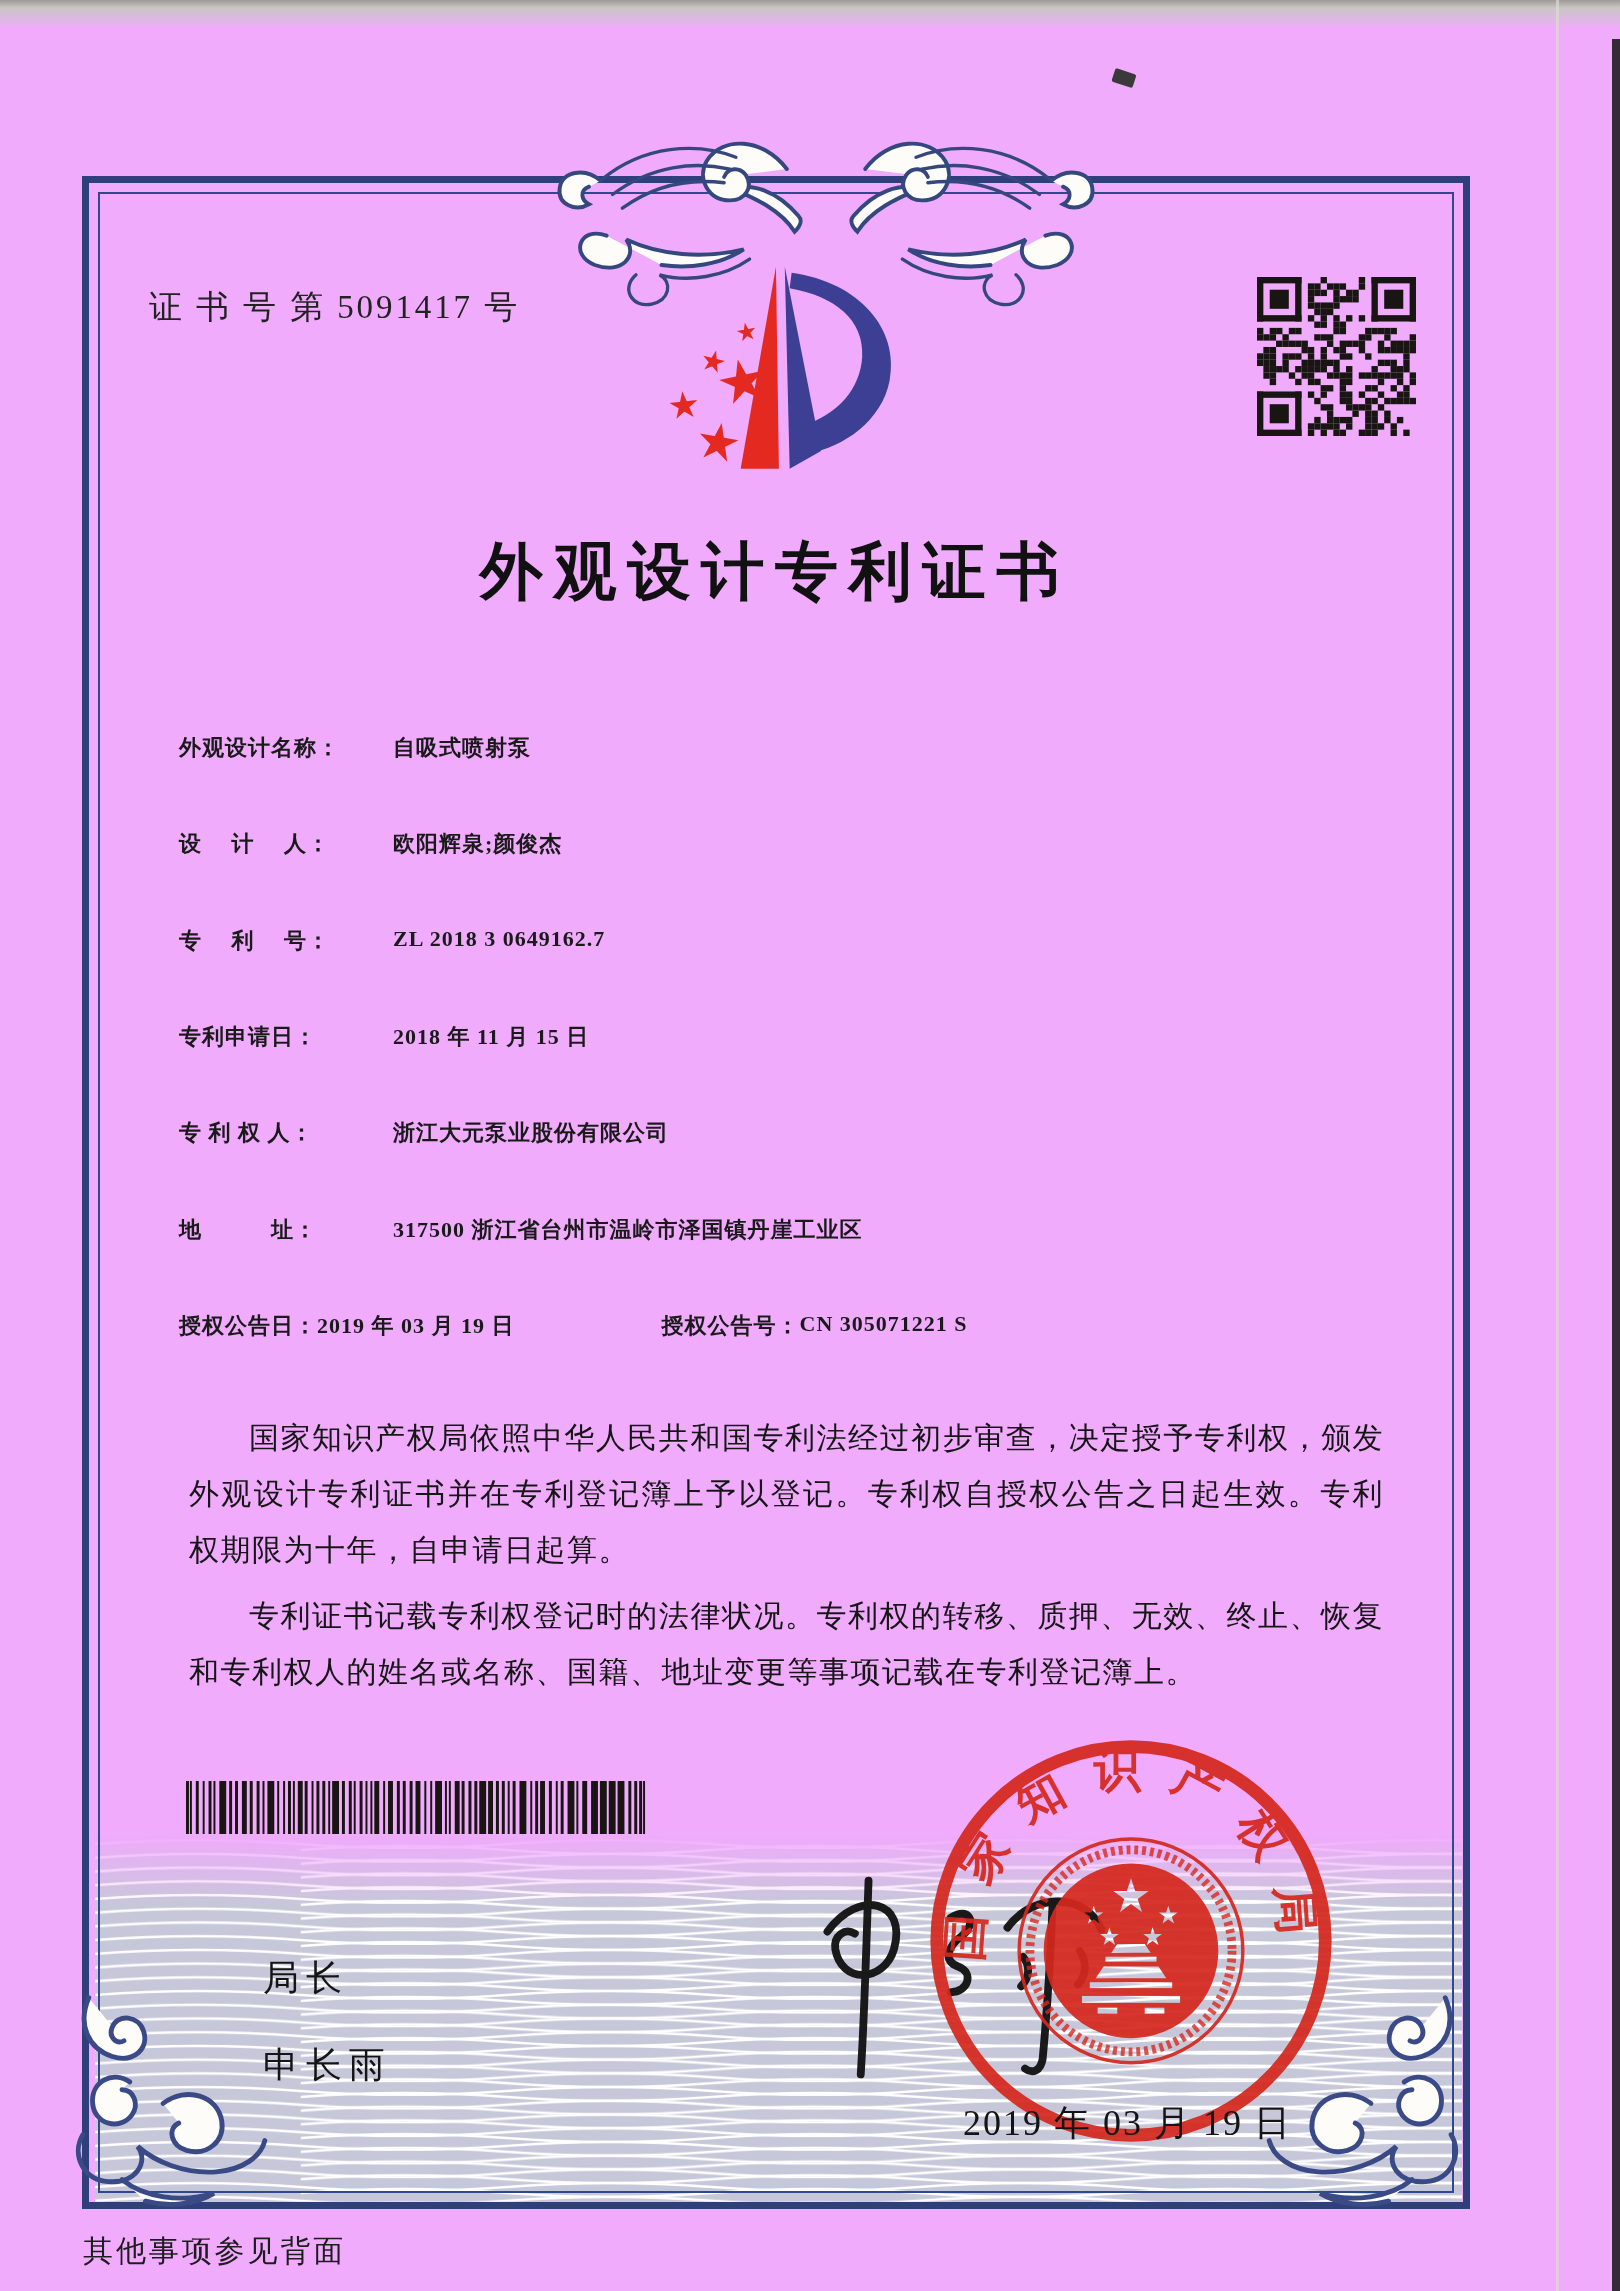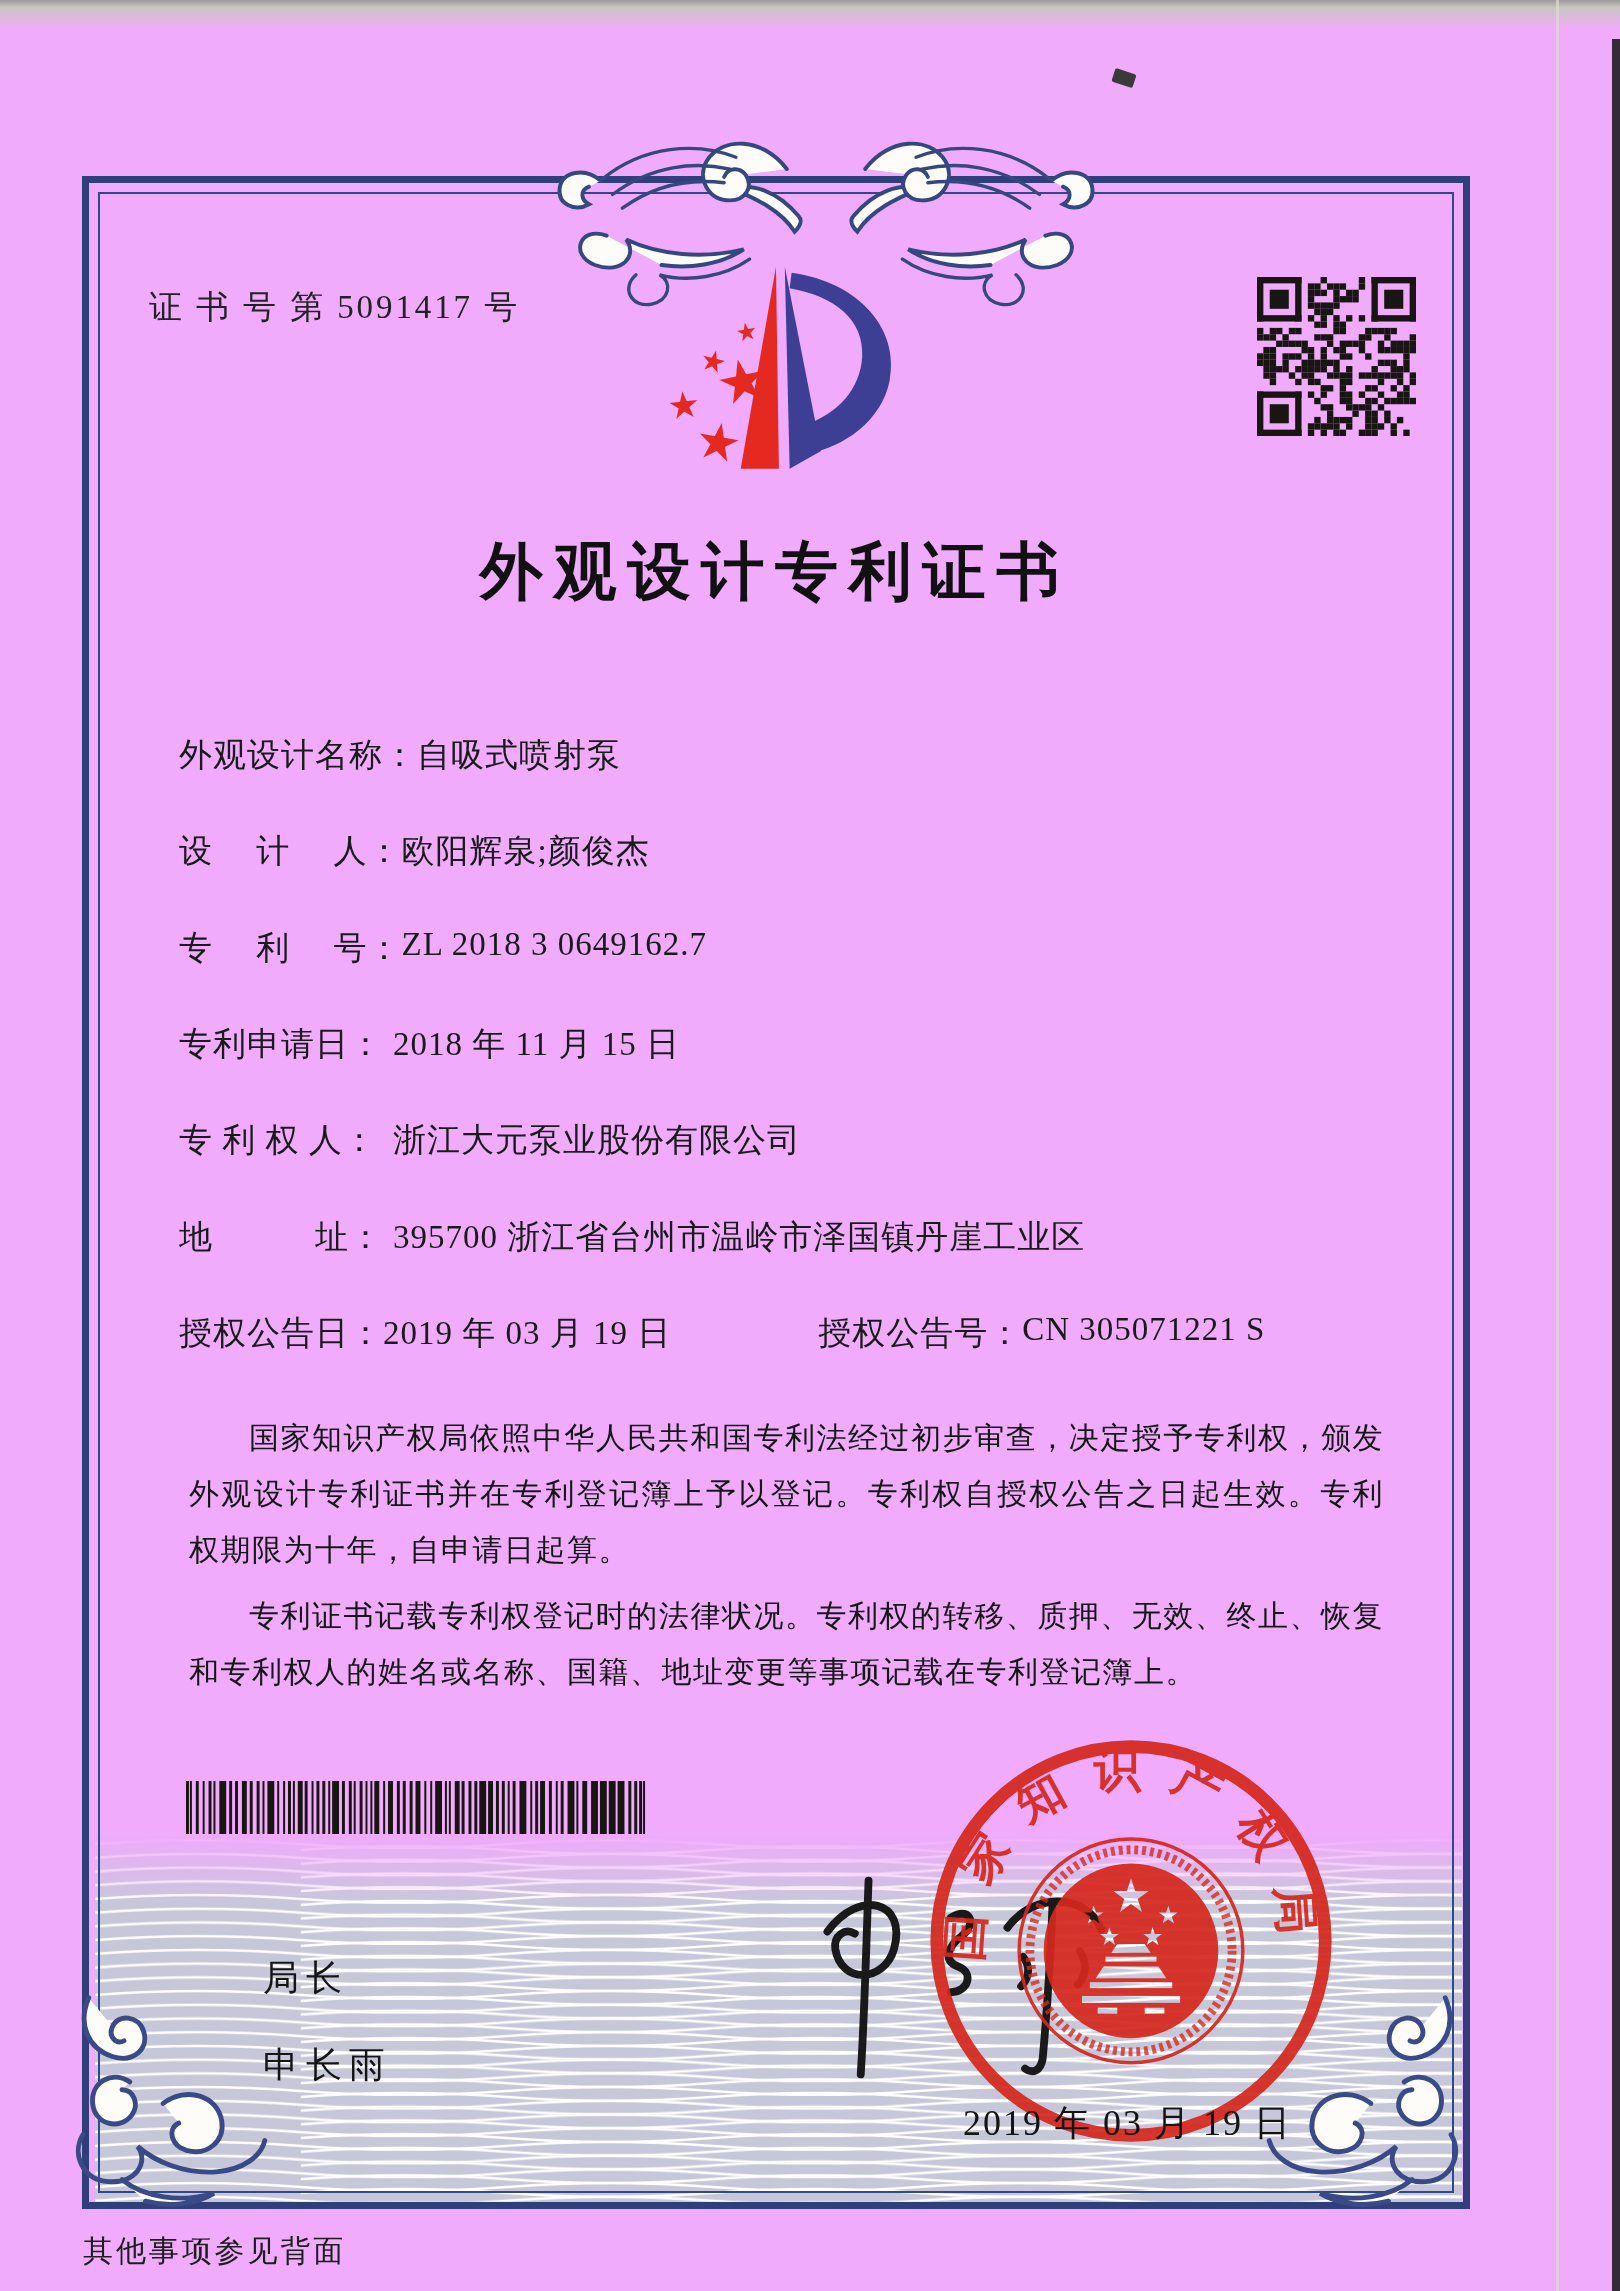--- a/index.html
+++ b/index.html
@@ -17,21 +17,21 @@
 
   
   .frame-outer{position:absolute;left:82px;top:176px;width:1388px;height:2033px;
     border:7.8px solid #2e3f7c;box-sizing:border-box;background:transparent;}
   .frame-inner{position:absolute;inset:8.8px;border:2.9px solid #2e4a8c;box-sizing:border-box;}
 
   .cert-no{position:absolute;left:149px;top:285px;font-size:33px;letter-spacing:2.9px;color:#222;}
 
   .title{position:absolute;left:83px;top:529px;width:1384px;text-align:center;
     font-size:63px;font-weight:700;letter-spacing:10.8px;color:#111;}
-  .frow{position:absolute;left:0;display:flex;font-size:33px;white-space:nowrap;}
+  .frow{position:absolute;left:0;display:flex;font-size:22px;white-space:nowrap;font-weight:bold;}
   .frow .lbl{display:inline-block;min-width:214px;letter-spacing:1px;}
   .frow .val{display:inline-block;letter-spacing:1px;}
   .grant-gap{display:inline-block;width:147px;}
 
   .paras{position:absolute;left:179px;top:1400px;width:1215px;font-size:30px;
     line-height:56px;letter-spacing:1.5px;text-align:justify;color:#161616;}
   .paras p{margin:10px;text-indent:2em;}
 
   .barcode{position:absolute;left:186px;top:1781px;width:461px;height:53px;}
 
@@ -395,21 +395,21 @@
   <div class="frow" style="top:1022px;left:179px">
     <span class="lbl">专利申请日：</span>
     <span class="val">2018 年 11 月 15 日</span>
   </div>
   <div class="frow" style="top:1118px;left:179px">
     <span class="lbl">专 利 权 人：</span>
     <span class="val">浙江大元泵业股份有限公司</span>
   </div>
   <div class="frow" style="top:1215px;left:179px">
     <span class="lbl">地　　　址：</span>
-    <span class="val">395700 浙江省台州市温岭市泽国镇丹崖工业区</span>
+    <span class="val">317500 浙江省台州市温岭市泽国镇丹崖工业区</span>
   </div>
   <div class="frow" style="top:1311px;left:179px">
     <span class="lbl" style="min-width:0">授权公告日：</span>
     <span class="val">2019 年 03 月 19 日</span>
     <span class="grant-gap"></span>
     <span class="lbl" style="min-width:0">授权公告号：</span>
     <span class="val">CN 305071221 S</span>
   </div>
 
   <div class="paras">

